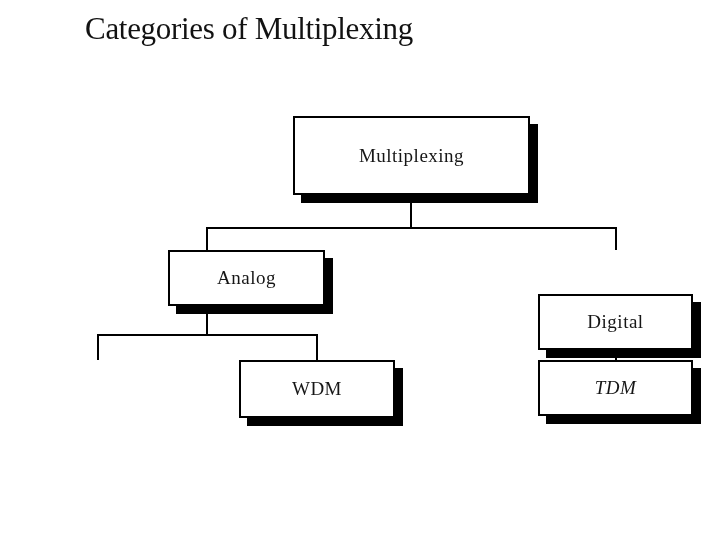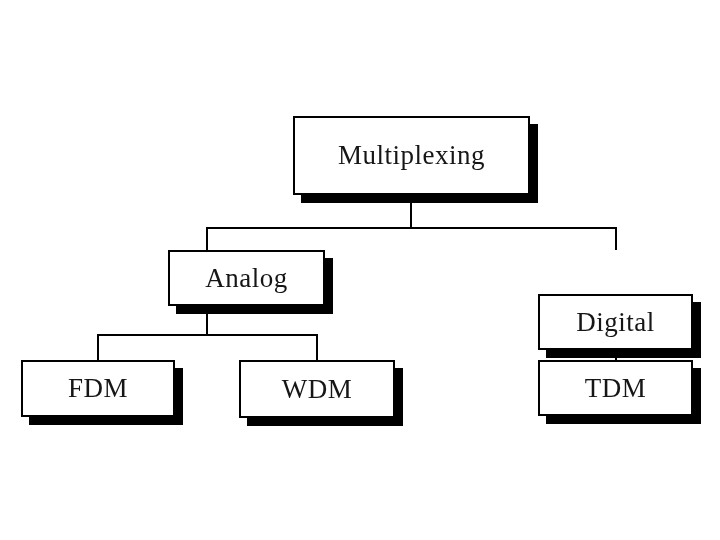--- a/index.html
+++ b/index.html
@@ -28,52 +28,53 @@
     position: absolute;
     box-sizing: border-box;
     background: #ffffff;
     border: 2px solid #000000;
     box-shadow: 8px 8px 0 0 #000000;
     display: flex;
     align-items: center;
     justify-content: center;
   }
   .node span {
-    font-size: 27px;
+    font-size: 19px;
     color: #161616;
     letter-spacing: 0.5px;
     white-space: nowrap;
   }
   .cline {
     position: absolute;
     background: #000000;
   }
   
   #node-multiplexing { left: 293px; top: 116px; width: 237px; height: 79px; }
   #node-analog       { left: 128px; top: 250px; width: 157px; height: 56px; margin-left: 40px; }
   #node-digital      { left: 538px; top: 250px; width: 155px; height: 56px; margin-top: 44px; }
   #node-fdm          { left:  21px; top: 360px; width: 154px; height: 57px; }
   #node-wdm          { left: 239px; top: 360px; width: 156px; height: 58px; }
-  #node-tdm          { left: 538px; top: 360px; width: 155px; height: 56px; }
+  #node-tdm          { left: 538px; top: 360px; width: 155px; height: 56px; font-style: italic; }
   
   #c-root-stem      { left: 410px; top: 197px; width: 2px;   height: 32px; }
   #c-level1-bar     { left: 206px; top: 227px; width: 411px; height: 2px;  }
   #c-analog-drop    { left: 206px; top: 229px; width: 2px;   height: 21px; }
   #c-digital-drop   { left: 615px; top: 229px; width: 2px;   height: 21px; }
   #c-analog-stem    { left: 206px; top: 308px; width: 2px;   height: 26px; }
   #c-level2-bar     { left:  97px; top: 334px; width: 221px; height: 2px;  }
   #c-fdm-drop       { left:  97px; top: 336px; width: 2px;   height: 24px; }
   #c-wdm-drop       { left: 316px; top: 336px; width: 2px;   height: 24px; }
   #c-digital-tdm    { left: 615px; top: 308px; width: 2px;   height: 52px; }
 </style>
 </head>
 <body>
 
 <div id="slide">
 
+  <div class="slide-title">Categories of Multiplexing</div>
 
   <div class="cline" id="c-root-stem"></div>
   <div class="cline" id="c-level1-bar"></div>
   <div class="cline" id="c-analog-drop"></div>
   <div class="cline" id="c-digital-drop"></div>
   <div class="cline" id="c-analog-stem"></div>
   <div class="cline" id="c-level2-bar"></div>
   <div class="cline" id="c-fdm-drop"></div>
   <div class="cline" id="c-wdm-drop"></div>
   <div class="cline" id="c-digital-tdm"></div>
@@ -83,23 +84,20 @@
   </div>
 
   <div class="node" id="node-analog">
     <span>Analog</span>
   </div>
 
   <div class="node" id="node-digital">
     <span>Digital</span>
   </div>
 
-  <div class="node" id="node-fdm">
-    <span>FDM</span>
-  </div>
 
   <div class="node" id="node-wdm">
     <span>WDM</span>
   </div>
 
   <div class="node" id="node-tdm">
     <span>TDM</span>
   </div>
 
 </div>

